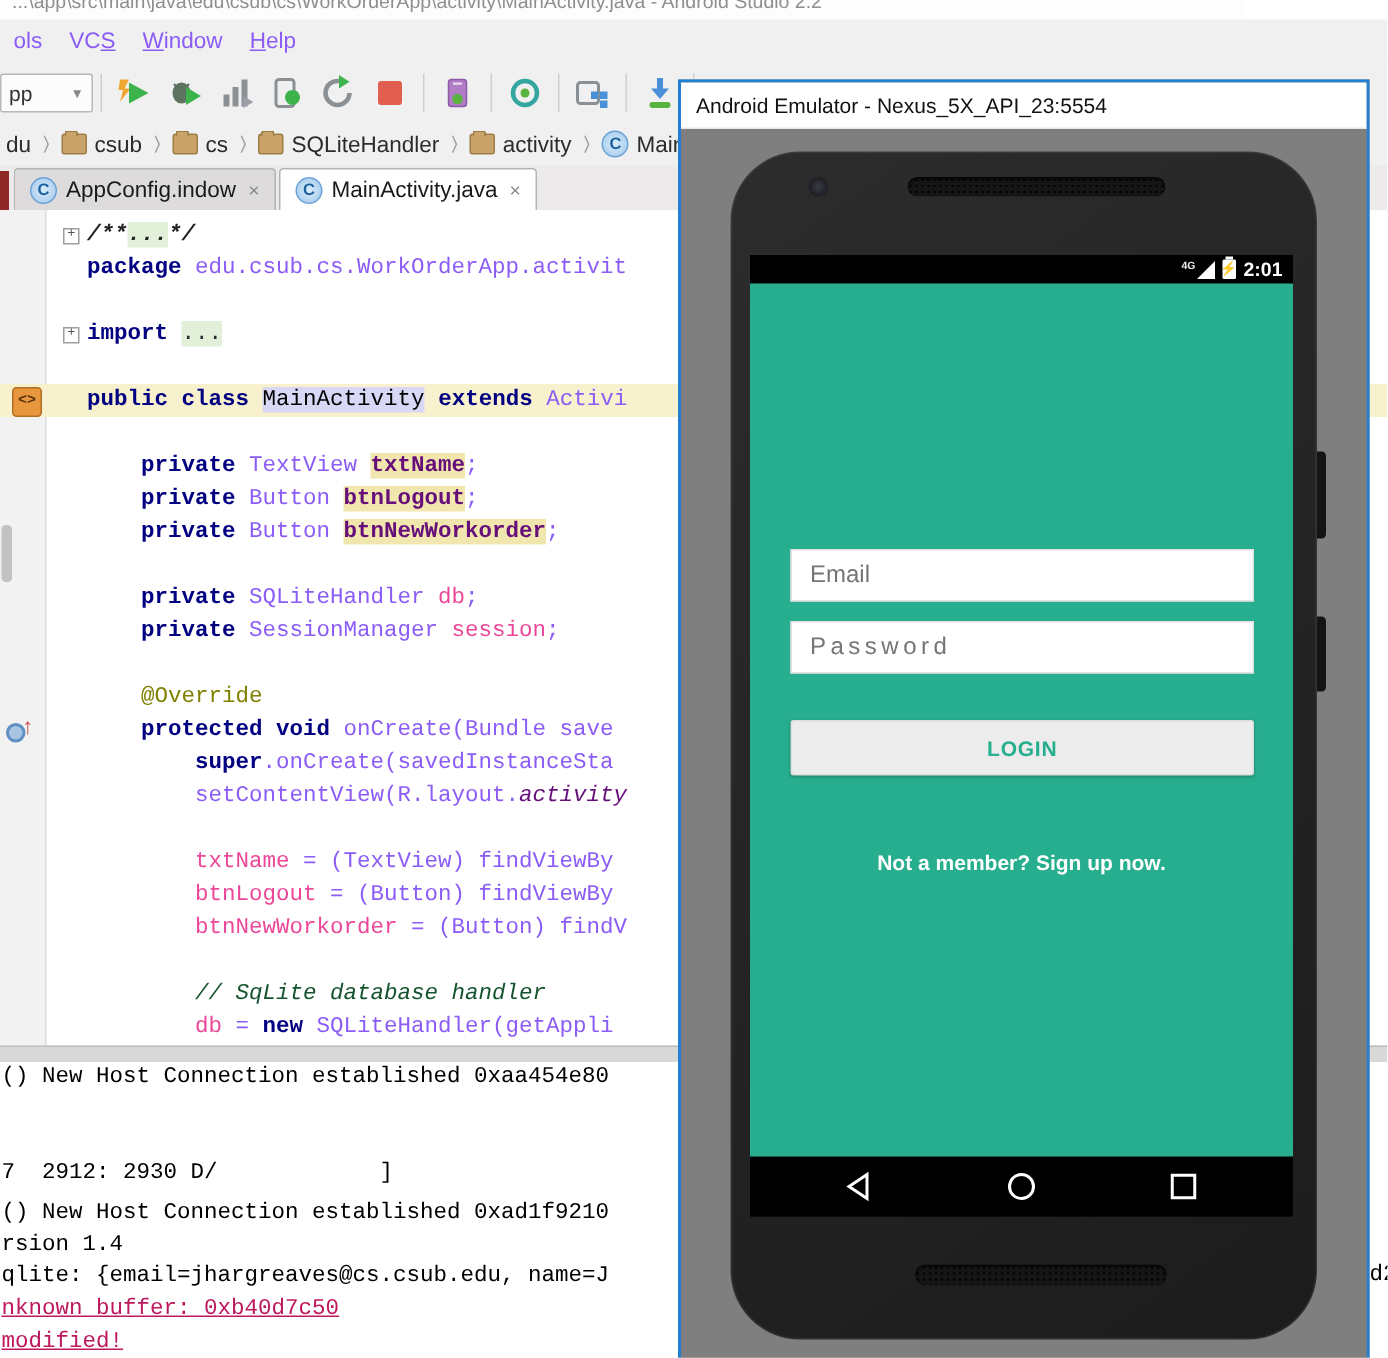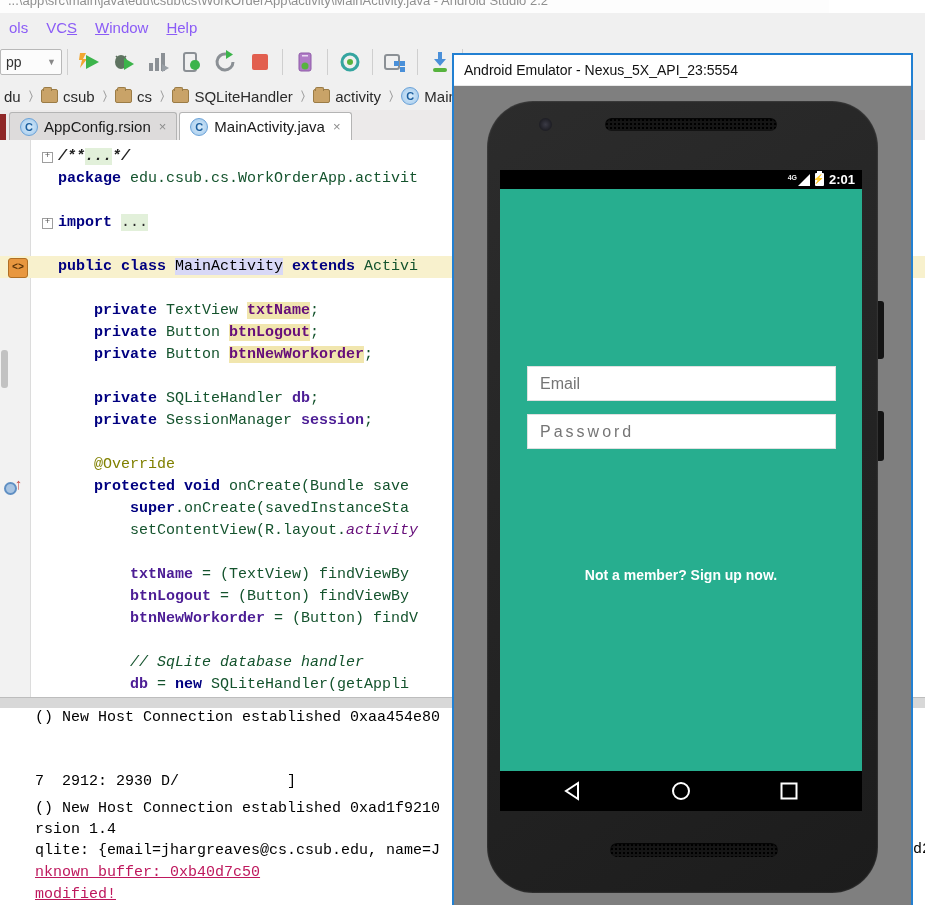--- a/index.html
+++ b/index.html
@@ -45,22 +45,22 @@
 
   
   .editor{left:0;top:140px;width:925px;height:557px;background:#ffffff;overflow:hidden;}
   .gutterbar{position:absolute;left:0;top:0;width:30px;height:100%;background:#f2f2f2;border-right:1px solid #dcdcdc;}
   .gutter-scroll{position:absolute;left:1px;top:210px;width:7px;height:38px;background:#c2c2c2;border-radius:3px;}
   .code-line{position:absolute;left:0;width:925px;height:22px;white-space:pre;
              font-family:"Liberation Mono",monospace;font-size:15px;line-height:22px;}
   .code-line .txt{position:absolute;left:58px;top:0;white-space:pre;}
   .line-hl{background:#f8f1cd;}
   .tk-kw{color:#000080;font-weight:bold;}
-  .tk-pl{color:#14532d;}
-  .tk-fld{color:#4c1d95;font-weight:bold;}
+  .tk-pl{color:#8b5cf6;}
+  .tk-fld{color:#ec4899;font-weight:normal;}
   .tk-fldhl{color:#660e7a;font-weight:bold;background:#f1e6ae;}
   .tk-fldit{color:#660e7a;font-style:italic;}
   .tk-cmt{color:#14532d;font-style:italic;}
   .tk-ann{color:#808000;}
   .tk-doc{color:#222222;font-weight:bold;font-style:italic;}
   .tk-docfold{color:#222222;font-weight:bold;font-style:italic;background:#e2f0da;}
   .tk-el{color:#2b2b2b;background:#e2f0da;}
   .tk-cls{color:#000000;background:#d8d8f6;}
   .fold-box{position:absolute;left:42px;top:6px;width:9px;height:9px;background:#fff;border:1px solid #9e9e9e;
             font-size:9px;line-height:7px;text-align:center;color:#555;font-family:"Liberation Mono",monospace;}
@@ -69,21 +69,21 @@
   .g-override{position:absolute;left:4px;top:3px;width:20px;height:16px;}
   .g-override .circ{position:absolute;left:0;top:3px;width:9px;height:9px;border-radius:50%;
                     background:#a8c4e2;border:2px solid #5f8fc3;}
   .g-override .arrow{position:absolute;left:10px;top:-4px;color:#c75450;font-size:15px;font-weight:bold;}
 
   .divband{left:0;top:697px;width:925px;height:11px;background:#d8d8d8;border-top:1px solid #bdbdbd;border-bottom:1px solid #bdbdbd;}
 
   
   .console{left:0;top:708px;width:925px;height:197px;background:#ffffff;overflow:hidden;}
   .con-line{position:absolute;left:1px;white-space:pre;font-family:"Liberation Mono",monospace;
-            font-size:15px;line-height:19px;color:#000;margin-left:34px;}
+            font-size:15px;line-height:19px;color:#000;}
   .con-line.red{color:#be185d;text-decoration:underline;}
   .con-frag{position:absolute;white-space:pre;font-family:"Liberation Mono",monospace;font-size:15px;color:#000;}
 
   
   .emu-window{left:452px;top:53px;width:457px;height:852px;border:2px solid #2280d2;background:#7f7f7f;}
   .emu-title{height:30px;background:#ffffff;display:flex;align-items:center;padding-left:10px;
              font-size:14px;color:#111;border-bottom:1px solid #e8e8e8;}
   .emu-content{position:relative;width:100%;height:820px;background:#7f7f7f;}
   .phone{position:absolute;left:33px;top:15px;width:391px;height:792px;border-radius:46px;
          background:linear-gradient(145deg,#2c2c2c,#1c1c1c);box-shadow:inset 0 0 2px rgba(255,255,255,.25);}
@@ -270,21 +270,21 @@
     <span class="crumb">
       <span class="class-ico">C</span>
       <span>MainA</span>
     </span>
   </div>
 
 <div class="abs tabrow" id="tabrow">
   <div class="tab-stripe"></div>
 <div class="tab">
       <span class="class-ico">C</span>
-      <span>AppConfig.rsion</span>
+      <span>AppConfig.indow</span>
       <span class="close">×</span>
     </div>
     <div class="tab active">
       <span class="class-ico">C</span>
       <span>MainActivity.java</span>
       <span class="close">×</span>
     </div>
   </div>
 
 <div class="abs editor" id="editor">
@@ -350,20 +350,21 @@
           </span>
           <span class="batt">
               <span class="bolt">⚡</span>
             </span>
           <span class="clock">2:01</span>
         </div>
 
         <div class="appbody">
           <input class="fld email" readonly="" placeholder="Email" style="">
           <input class="fld pass" readonly="" placeholder="Password" style="">
+          <button class="login-btn">LOGIN</button>
           <div class="signup">Not a member? Sign up now.</div>
         </div>
 
         <div class="navbar">
           <span>
             <svg width="22" height="22">
                 <polygon points="16,3 16,19 4,11" fill="none" stroke="#fff" stroke-width="2"></polygon>
               </svg>
             </span>
           <span>

